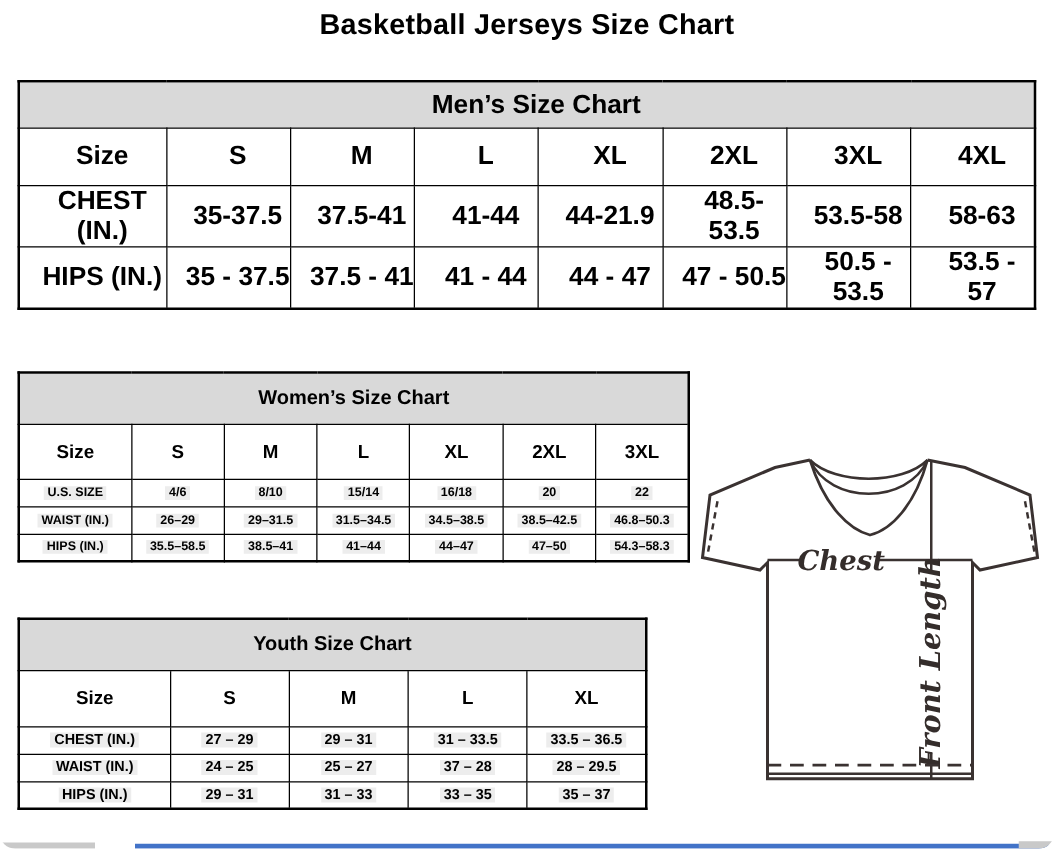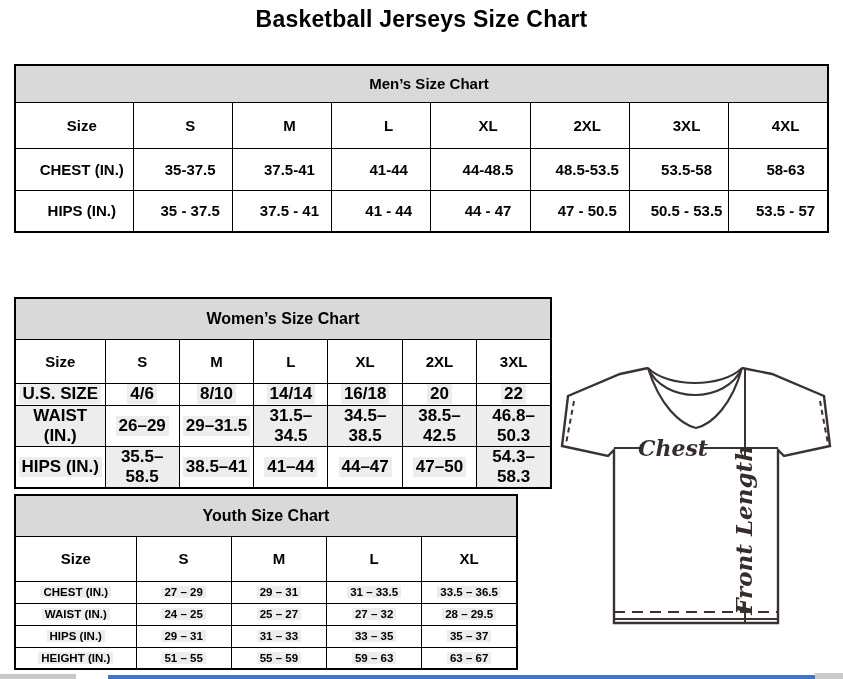--- a/index.html
+++ b/index.html
@@ -1,37 +1,37 @@
 <!DOCTYPE html>
 <html><head>
 <meta charset="utf-8">
 <style>
   html,body{margin:0;padding:0;background:#fff;}
   #page{position:relative;width:843px;height:679px;background:#ffffff;overflow:hidden;
-        font-family:"Liberation Sans",sans-serif;color:#000;}
+        font-family:"Liberation Sans",sans-serif;color:#000;border-radius:12px;}
   #page-title{position:absolute;left:0;top:6px;width:843px;text-align:center;
         font-size:23px;font-weight:700;letter-spacing:0.2px;}
   table.size-table{position:absolute;border-collapse:collapse;table-layout:fixed;
         border:2px solid #000;background:#fff;}
   table.size-table th,table.size-table td{border:1px solid #000;text-align:center;
         vertical-align:middle;font-weight:700;padding:0;overflow:hidden;}
   th.band{background:#d9d9d9;font-size:16px;}
   
   #mens{left:14px;top:64px;width:815px;}
-  #mens th,#mens td{font-size:15px;padding-left:15px;}
+  #mens th,#mens td{font-size:21px;padding-left:15px;}
   #mens tr.band-row{height:37px;}
   #mens tr.cols-row{height:46px;}
   #mens tr.data-row{height:42px;}
   
   #womens{left:14px;top:297px;width:538px;}
   #womens tr.band-row{height:41px;}
   #womens tr.cols-row{height:44px;font-size:15px;}
   #womens tr.cols-row th{font-size:15px;}
   #womens tr.data-row{height:22px;}
-  #womens tr.data-row th,#womens tr.data-row td{font-size:17px;}
+  #womens tr.data-row th,#womens tr.data-row td{font-size:10px;}
   
   #youth{left:14px;top:494px;width:504px;}
   #youth tr.band-row{height:41px;padding-left:11px;}
   #youth tr.cols-row{height:45px;}
   #youth tr.cols-row th{font-size:15px;}
   #youth tr.data-row{height:22px;}
   #youth tr.data-row th,#youth tr.data-row td{font-size:11.5px;}
   .hl{background:#ededed;padding:0 3px;display:inline-block;}
   
   #jersey{position:absolute;left:556px;top:360px;width:282px;height:268px;}
@@ -72,21 +72,21 @@
       <th>XL</th>
       <th>2XL</th>
       <th>3XL</th>
       <th>4XL</th>
     </tr>
     <tr class="data-row">
       <th>CHEST (IN.)</th>
       <td>35-37.5</td>
       <td>37.5-41</td>
       <td>41-44</td>
-      <td>44-48.5</td>
+      <td>44-21.9</td>
       <td>48.5-53.5</td>
       <td>53.5-58</td>
       <td>58-63</td>
     </tr>
     <tr class="data-row">
       <th>HIPS (IN.)</th>
       <td>35 - 37.5</td>
       <td>37.5 - 41</td>
       <td>41 - 44</td>
       <td>44 - 47</td>
@@ -117,21 +117,21 @@
       <th>M</th>
       <th>L</th>
       <th>XL</th>
       <th>2XL</th>
       <th>3XL</th>
     </tr>
     <tr class="data-row">
       <th><span class="hl">U.S. SIZE</span></th>
       <td><span class="hl">4/6</span></td>
       <td><span class="hl">8/10</span></td>
-      <td><span class="hl">14/14</span></td>
+      <td><span class="hl">15/14</span></td>
       <td><span class="hl">16/18</span></td>
       <td><span class="hl">20</span></td>
       <td><span class="hl">22</span></td>
     </tr>
     <tr class="data-row">
       <th><span class="hl">WAIST (IN.)</span></th>
       <td><span class="hl">26–29</span></td>
       <td><span class="hl">29–31.5</span></td>
       <td><span class="hl">31.5–34.5</span></td>
       <td><span class="hl">34.5–38.5</span></td>
@@ -173,37 +173,30 @@
       <th><span class="hl">CHEST (IN.)</span></th>
       <td><span class="hl">27 – 29</span></td>
       <td><span class="hl">29 – 31</span></td>
       <td><span class="hl">31 – 33.5</span></td>
       <td><span class="hl">33.5 – 36.5</span></td>
     </tr>
     <tr class="data-row">
       <th><span class="hl">WAIST (IN.)</span></th>
       <td><span class="hl">24 – 25</span></td>
       <td><span class="hl">25 – 27</span></td>
-      <td><span class="hl">27 – 32</span></td>
+      <td><span class="hl">37 – 28</span></td>
       <td><span class="hl">28 – 29.5</span></td>
     </tr>
     <tr class="data-row">
       <th><span class="hl">HIPS (IN.)</span></th>
       <td><span class="hl">29 – 31</span></td>
       <td><span class="hl">31 – 33</span></td>
       <td><span class="hl">33 – 35</span></td>
       <td><span class="hl">35 – 37</span></td>
     </tr>
-    <tr class="data-row">
-      <th><span class="hl">HEIGHT (IN.)</span></th>
-      <td><span class="hl">51 – 55</span></td>
-      <td><span class="hl">55 – 59</span></td>
-      <td><span class="hl">59 – 63</span></td>
-      <td><span class="hl">63 – 67</span></td>
-    </tr>
   </tbody>
     </table>
 
   <svg id="jersey" viewBox="0 0 282 268">
 
     <path stroke-width="2.4" d="M92,8 L64,14 L12,36 L6,86 L52,96 L58,90 L58,263 L222,263 L222,90 L228,96 L274,86 L268,36 L216,14 L186,8"></path>
 
     <path stroke-width="2.2" d="M92,8 C104,46 124,64 140,68 C157,64 176,44 186,8"></path>
     <path stroke-width="2" d="M92,8 C112,28 166,28 186,8"></path>
     <path stroke-width="2" d="M92,8 C108,44 170,44 186,8"></path>

